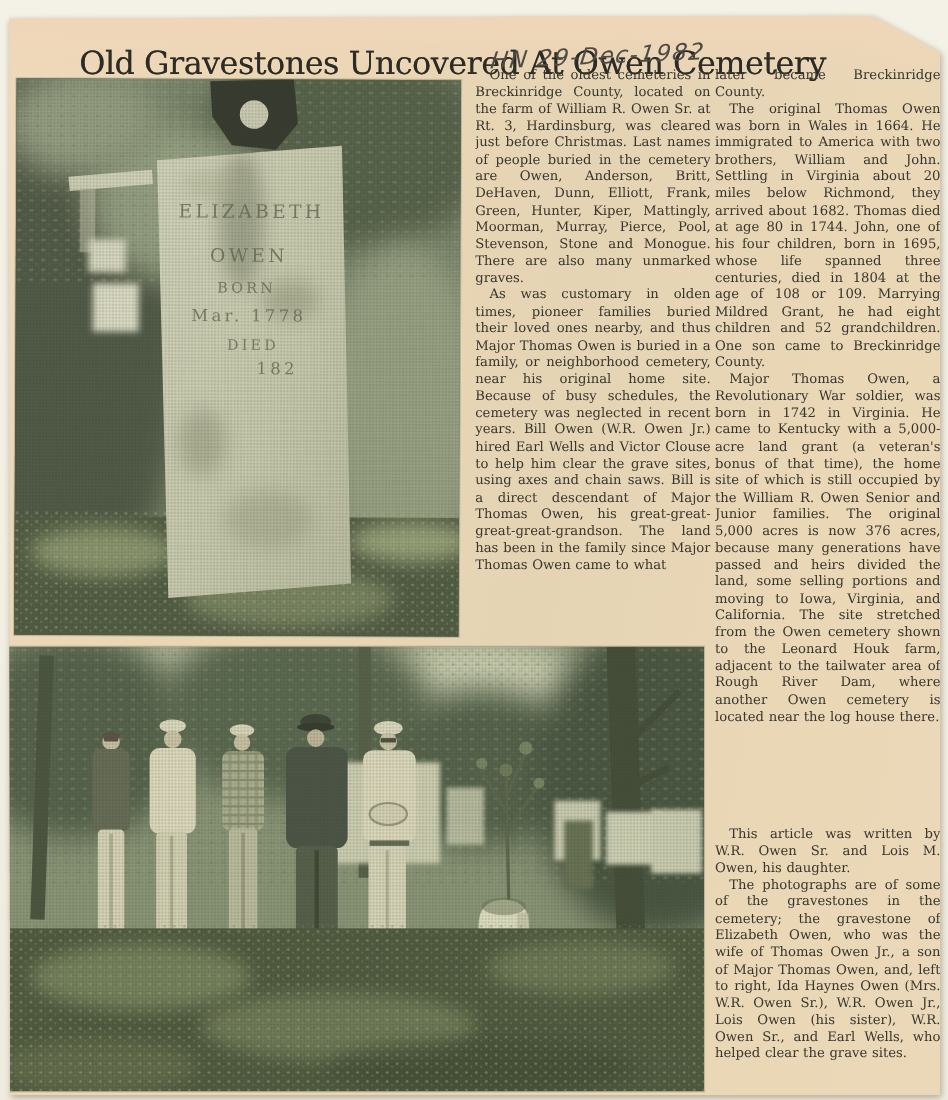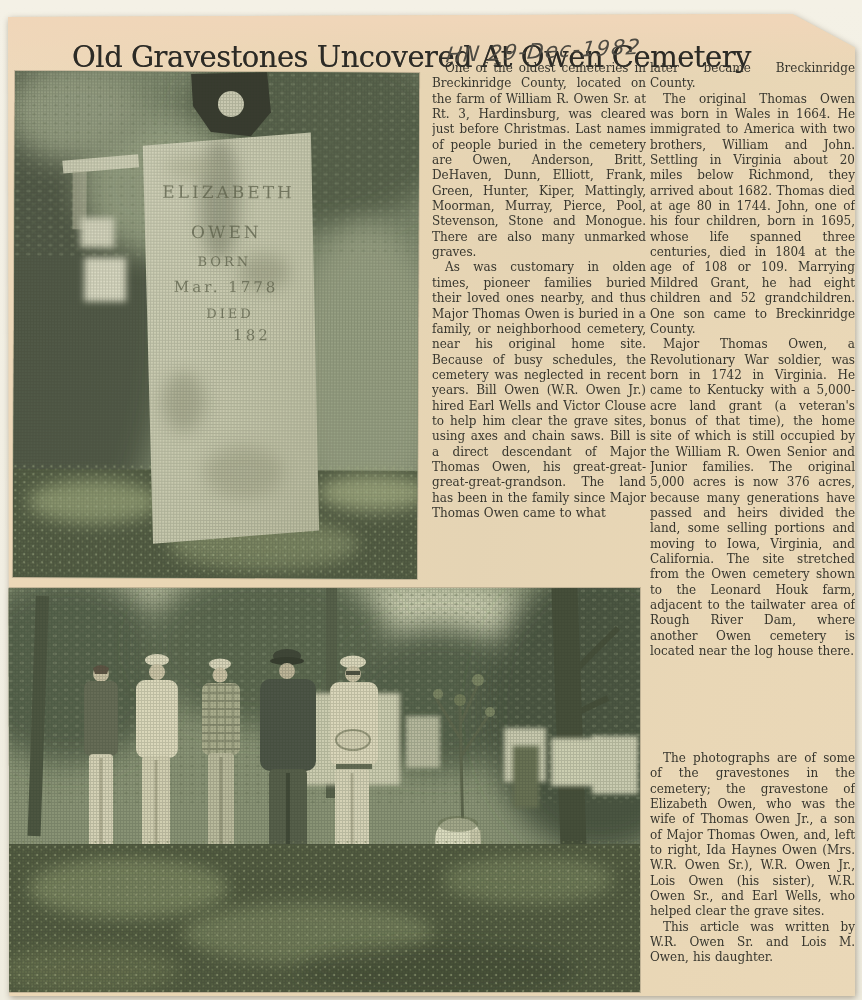--- a/index.html
+++ b/index.html
@@ -246,19 +246,19 @@
         <p>As was customary in olden times, pioneer families buried their loved ones nearby, and thus Major Thomas Owen is buried in a family, or neighborhood cemetery, near his original home site. Because of busy schedules, the cemetery was neglected in recent years. Bill Owen (W.R. Owen Jr.) hired Earl Wells and Victor Clouse to help him clear the grave sites, using axes and chain saws. Bill is a direct descendant of Major Thomas Owen, his great-great-great-great-grandson. The land has been in the family since Major Thomas Owen came to what</p>
       </div>
 
       <div class="col col-right">
         <p class="noindent">later became Breckinridge County.</p>
         <p>The original Thomas Owen was born in Wales in 1664. He immigrated to America with two brothers, William and John. Settling in Virginia about 20 miles below Richmond, they arrived about 1682. Thomas died at age 80 in 1744. John, one of his four children, born in 1695, whose life spanned three centuries, died in 1804 at the age of 108 or 109. Marrying Mildred Grant, he had eight children and 52 grandchildren. One son came to Breckinridge County.</p>
         <p>Major Thomas Owen, a Revolutionary War soldier, was born in 1742 in Virginia. He came to Kentucky with a 5,000-acre land grant (a veteran's bonus of that time), the home site of which is still occupied by the William R. Owen Senior and Junior families. The original 5,000 acres is now 376 acres, because many generations have passed and heirs divided the land, some selling portions and moving to Iowa, Virginia, and California. The site stretched from the Owen cemetery shown to the Leonard Houk farm, adjacent to the tailwater area of Rough River Dam, where another Owen cemetery is located near the log house there.</p>
       </div>
 
       <div class="col col-caption">
+        <p>This article was written by W.R. Owen Sr. and Lois M. Owen, his daughter.</p>
         <p>The photographs are of some of the gravestones in the cemetery; the gravestone of Elizabeth Owen, who was the wife of Thomas Owen Jr., a son of Major Thomas Owen, and, left to right, Ida Haynes Owen (Mrs. W.R. Owen Sr.), W.R. Owen Jr., Lois Owen (his sister), W.R. Owen Sr., and Earl Wells, who helped clear the grave sites.</p>
-        <p>This article was written by W.R. Owen Sr. and Lois M. Owen, his daughter.</p>
       </div>
 
     </div>
   </div>
 </div>
 
 </body></html>

